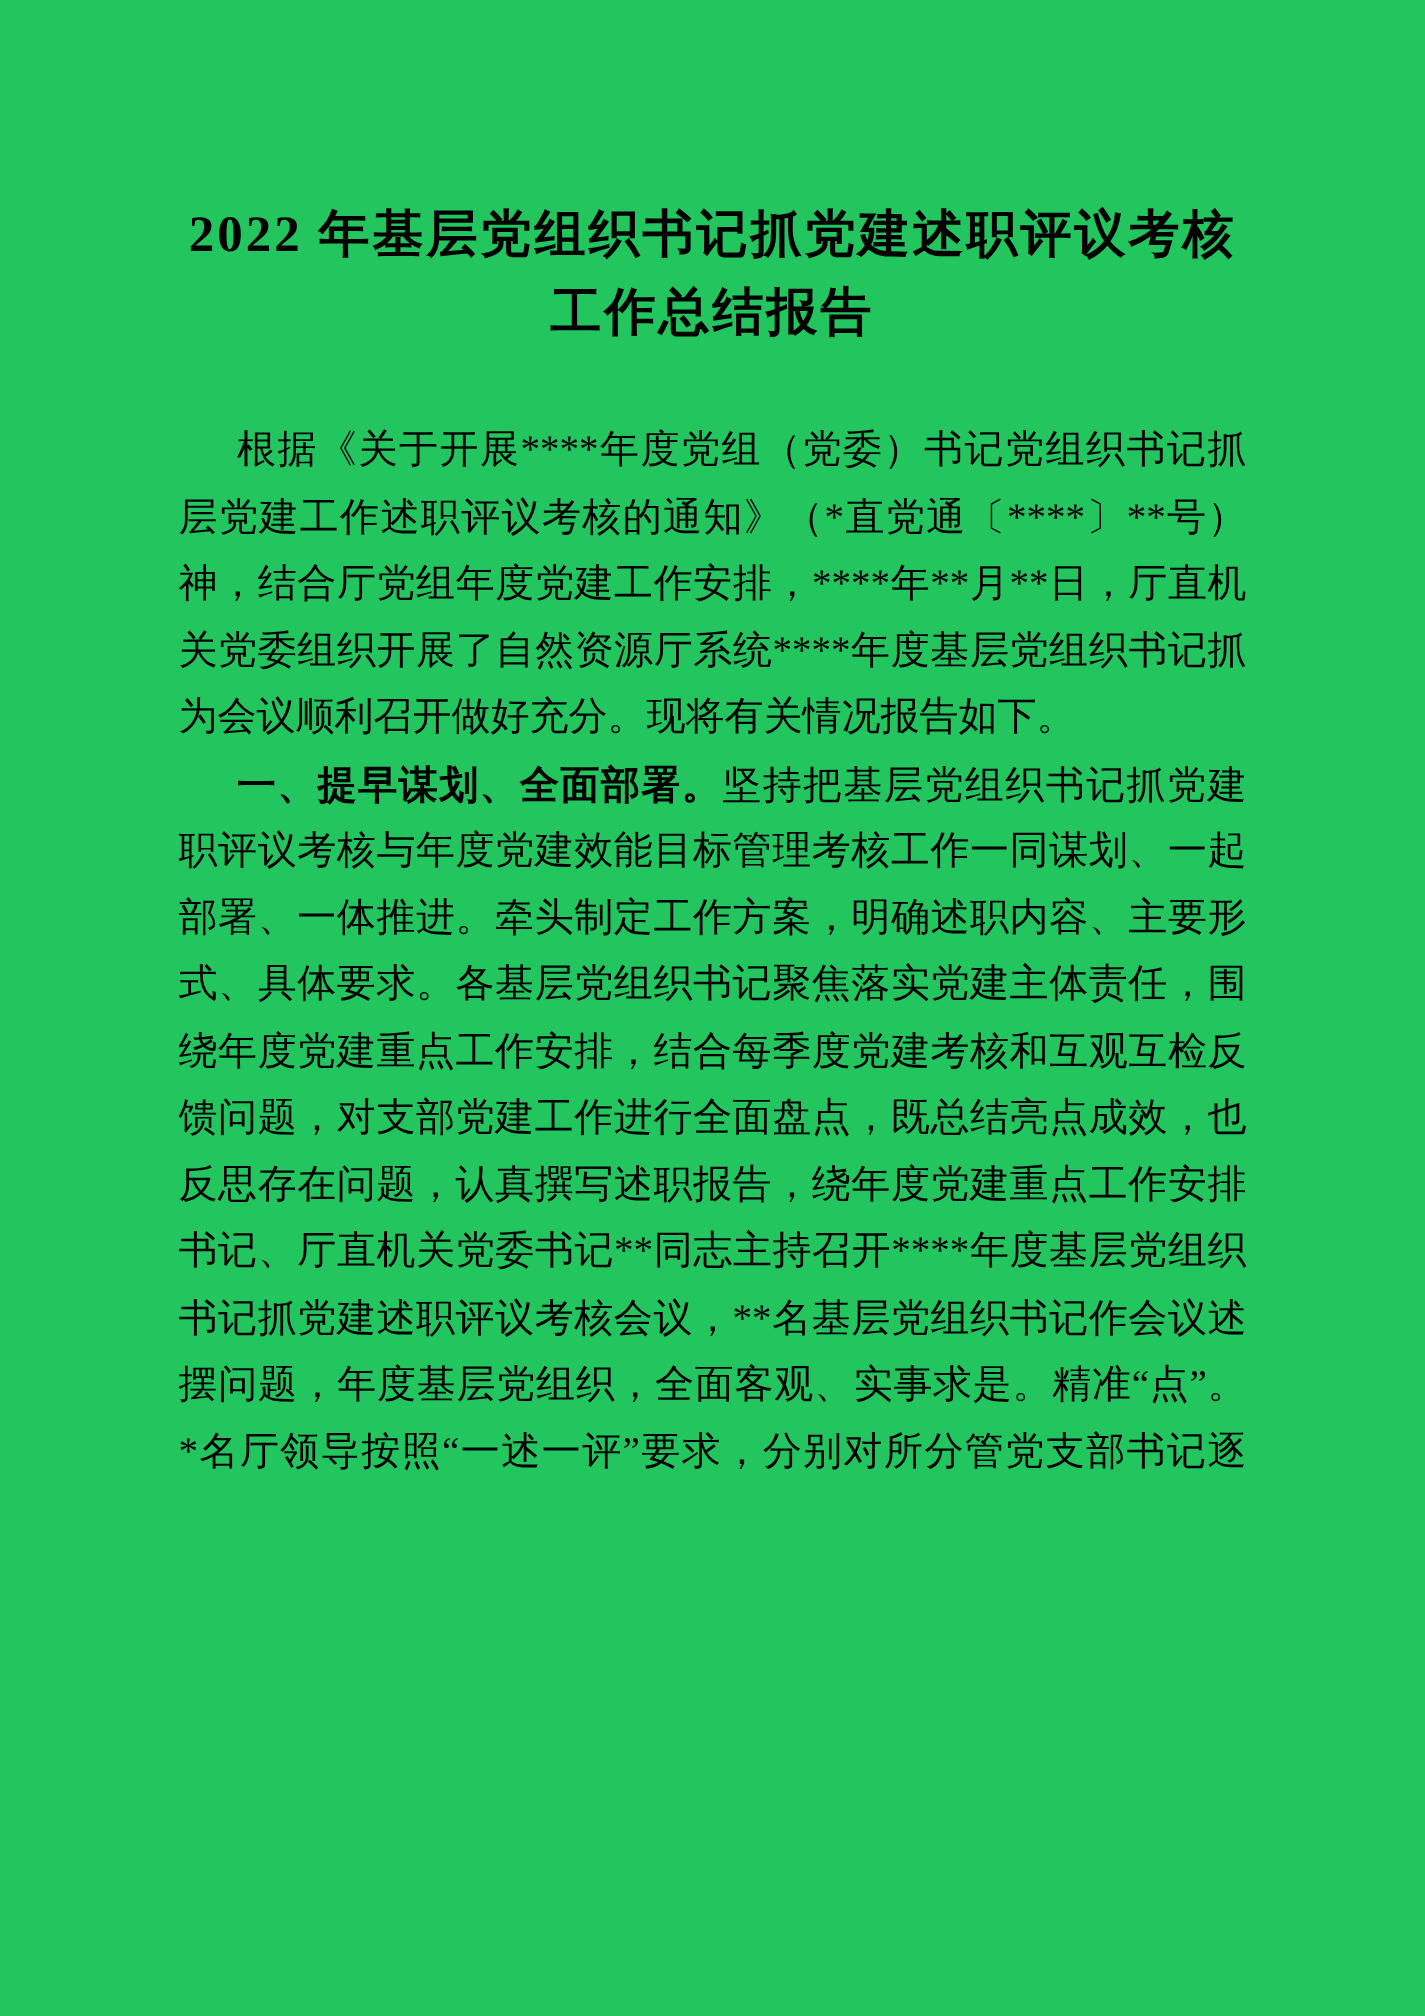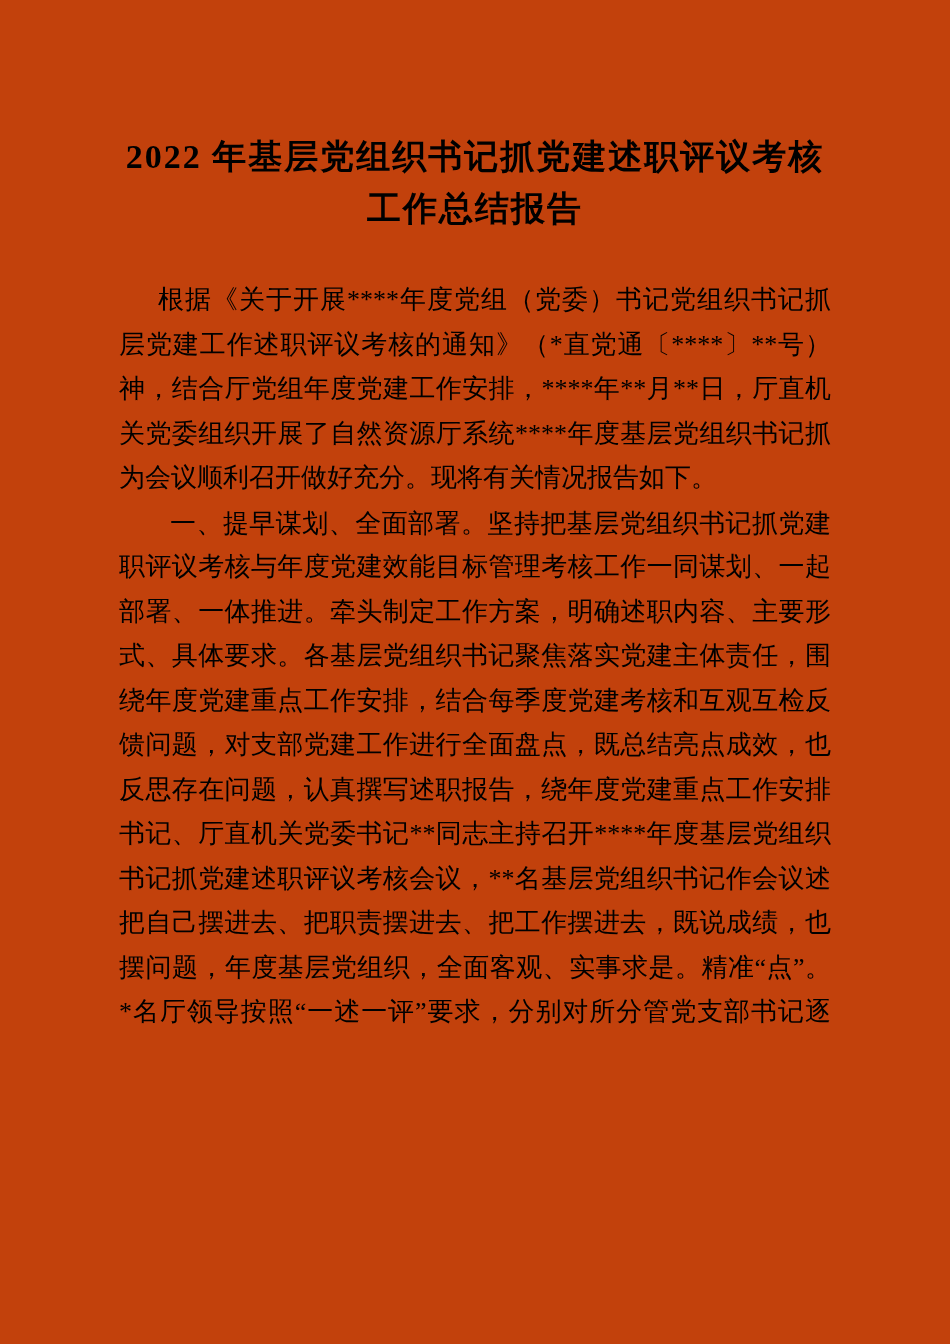--- a/index.html
+++ b/index.html
@@ -4,21 +4,21 @@
 <style>
   html, body {
     margin: 0;
     padding: 0;
     background: #ffffff;
   }
   .page {
     position: relative;
     width: 950px;
     height: 1344px;
-    background: #c2410c;
+    background: #22c55e;
     overflow: hidden;
     color: #000000;
     font-family: "Liberation Serif", "DejaVu Serif", serif;
   }
   .doc-title {
     position: absolute;
     left: 0;
     top: 131px;
     width: 950px;
     text-align: center;
@@ -44,22 +44,21 @@
   }
   .line.short {
     text-align: left;
     text-align-last: left;
   }
   .line.indent {
     text-indent: 39px;
   }
   .heading {
     font-family: "Liberation Sans", "DejaVu Sans", sans-serif;
-    font-weight: normal;
-    margin-left: 12px;
+    font-weight: bold;
   }
 </style>
 </head>
 <body>
 
 <div class="page">
 
   <div class="doc-title">
     <div>2022 年基层党组织书记抓党建述职评议考核</div>
     <div>工作总结报告</div>
@@ -76,19 +75,18 @@
     <div class="line indent"><span class="heading">一、提早谋划、全面部署。</span><span>坚持把基层党组织书记抓党建述</span></div>
     <div class="line"><span>职评议考核与年度党建效能目标管理考核工作一同谋划、一起</span></div>
     <div class="line"><span>部署、一体推进。牵头制定工作方案，明确述职内容、主要形</span></div>
     <div class="line"><span>式、具体要求。各基层党组织书记聚焦落实党建主体责任，围</span></div>
     <div class="line"><span>绕年度党建重点工作安排，结合每季度党建考核和互观互检反</span></div>
     <div class="line"><span>馈问题，对支部党建工作进行全面盘点，既总结亮点成效，也</span></div>
     <div class="line"><span>反思存在问题，认真撰写述职报告，绕年度党建重点工作安排</span></div>
 
     <div class="line"><span>书记、厅直机关党委书记**同志主持召开****年度基层党组织</span></div>
     <div class="line"><span>书记抓党建述职评议考核会议，**名基层党组织书记作会议述</span></div>
-    <div class="line"><span>把自己摆进去、把职责摆进去、把工作摆进去，既说成绩，也</span></div>
     <div class="line"><span>摆问题，年度基层党组织，全面客观、实事求是。精准“点”。</span></div>
     <div class="line"><span>*名厅领导按照“一述一评”要求，分别对所分管党支部书记逐</span></div>
 
   </div>
 
 </div>
 
 </body></html>

